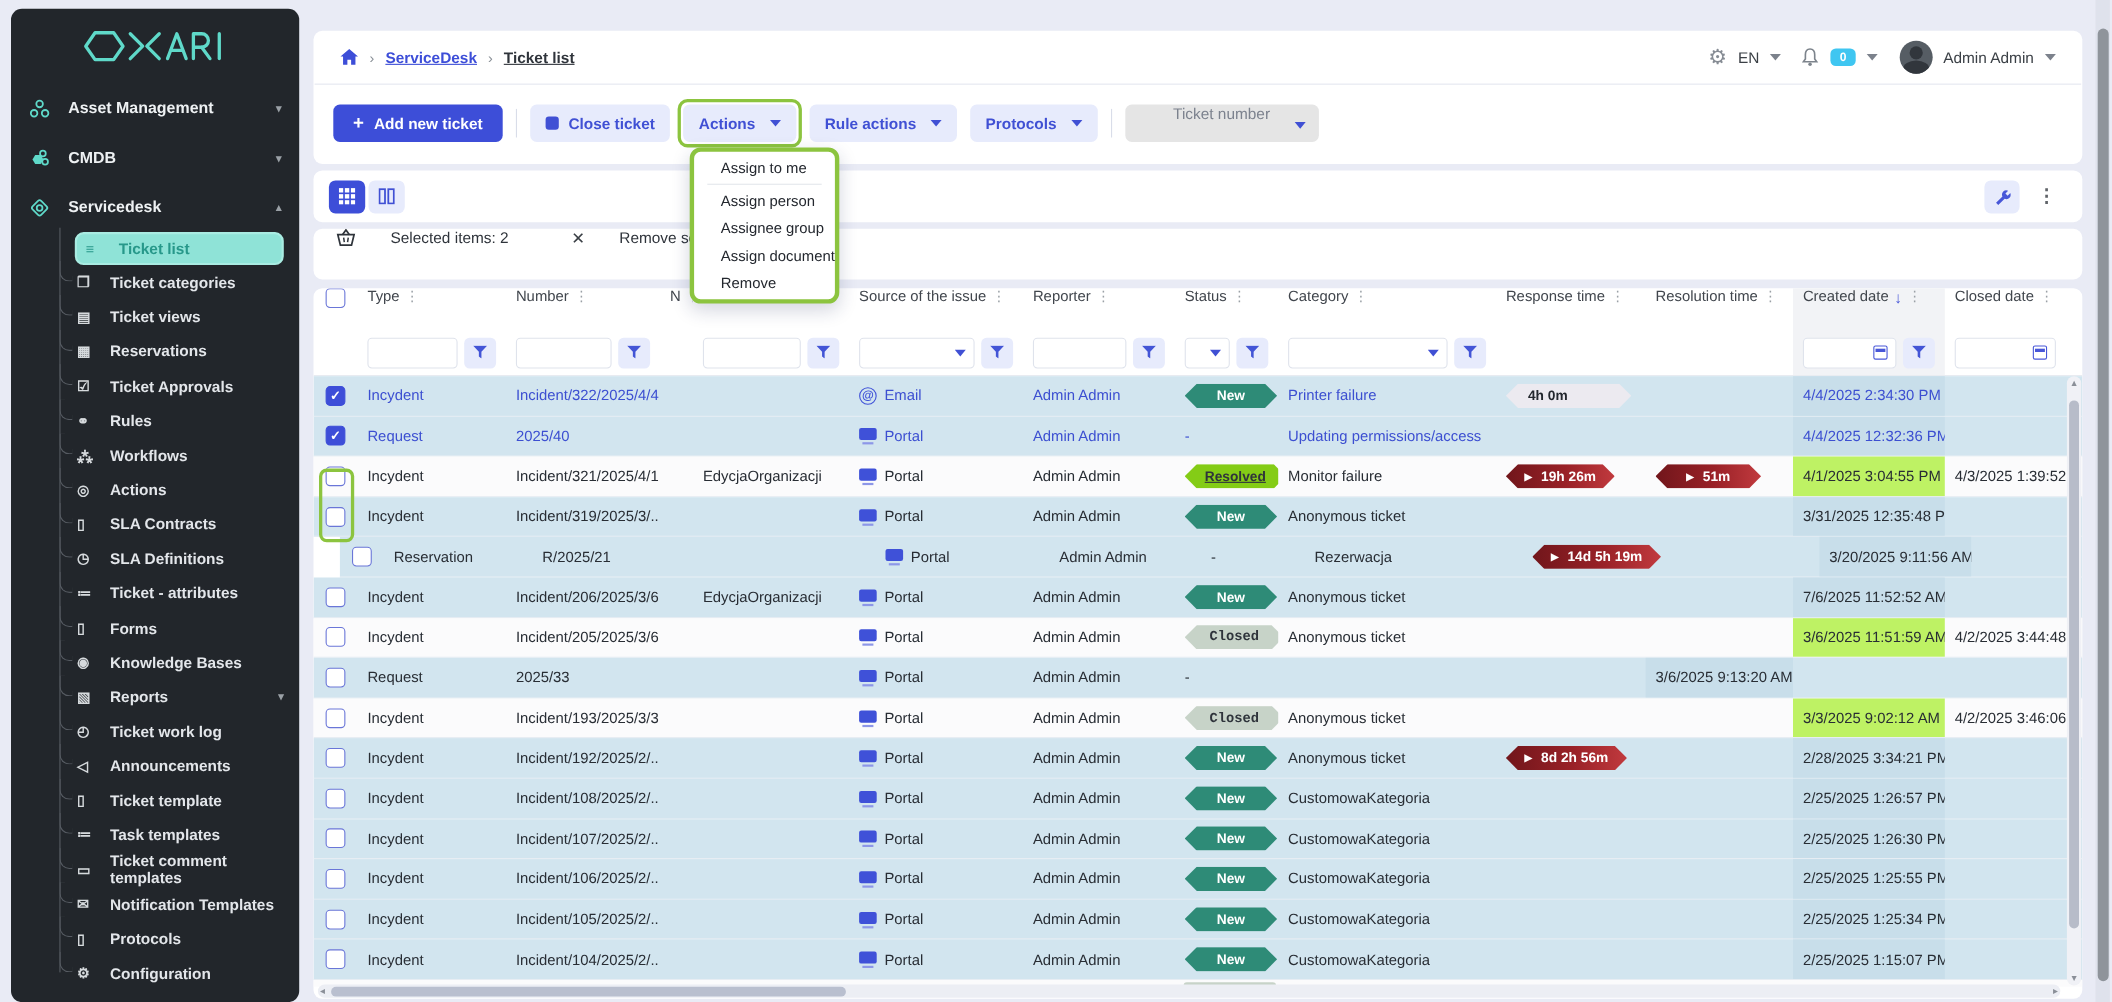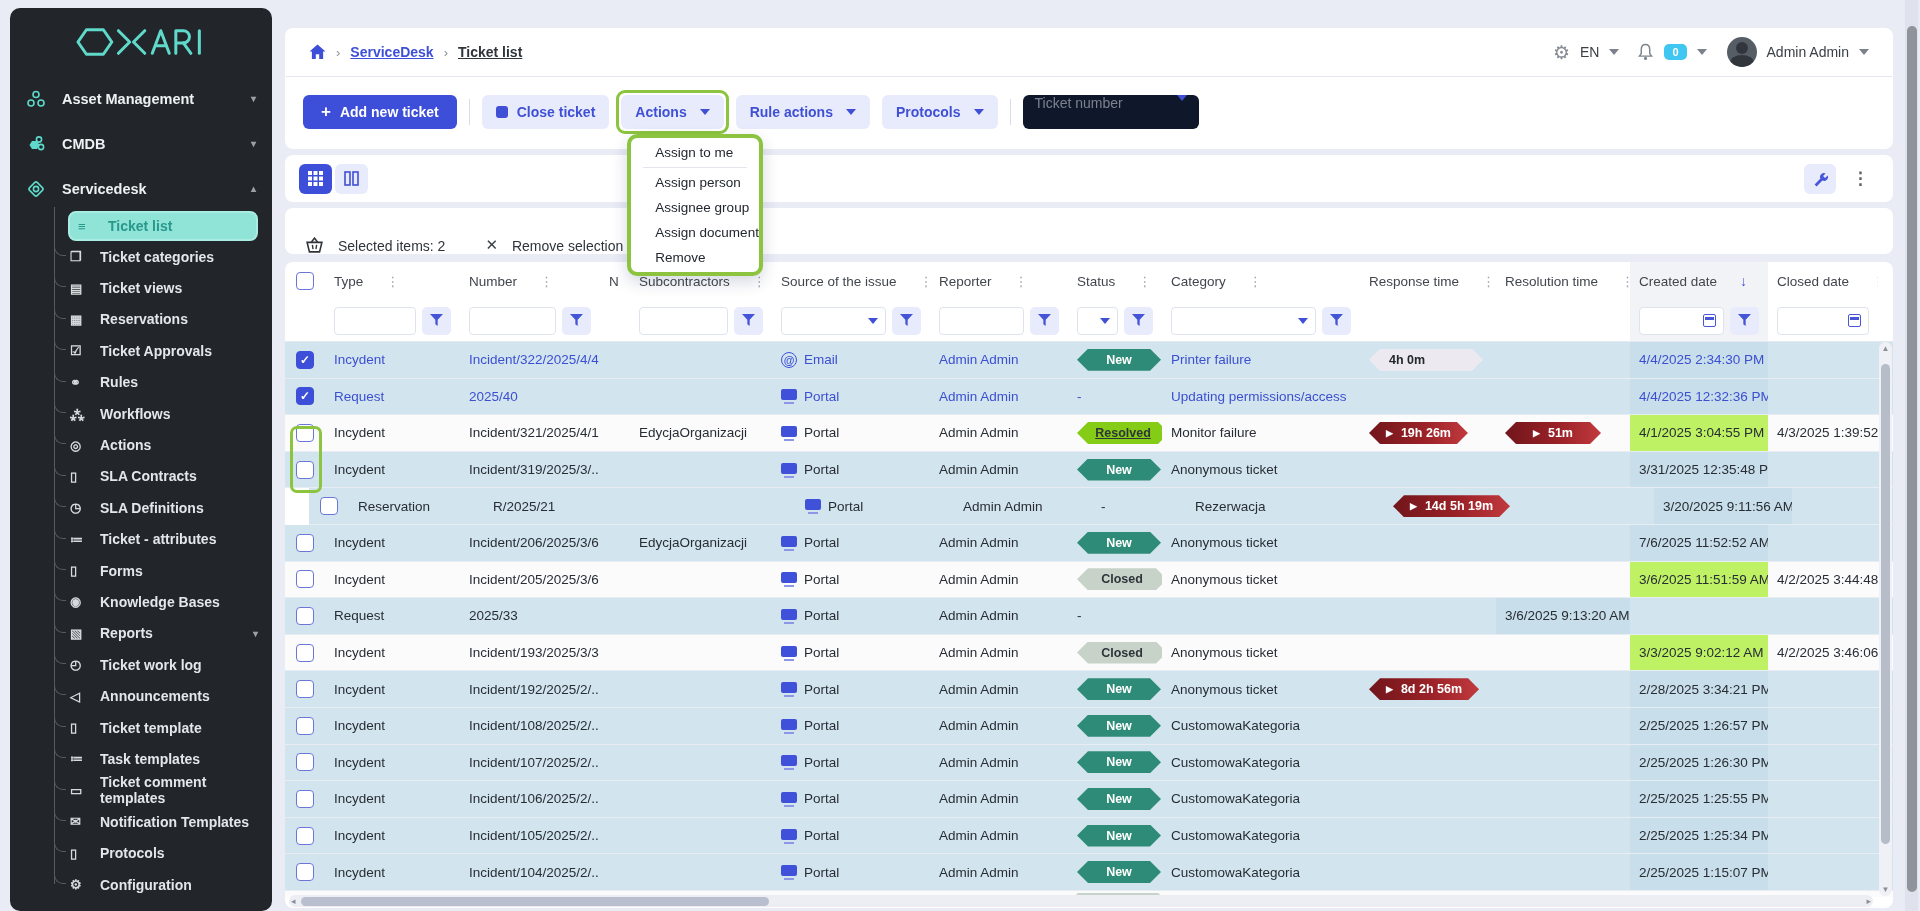--- a/index.html
+++ b/index.html
@@ -42,21 +42,21 @@
   .avatar::after { content:''; position:absolute; left:3px; top:18px; width:24px; height:16px; border-radius:50%; background:#31363c; }
   .username { font-size:14px; color:#3b4046; }
   .head-divider { height:1px; background:#e4e7ef; margin:0 1px; }
   .toolbar-row { height:70px; display:flex; align-items:center; padding:0 18px; gap:12px; }
   .btn-primary { background:#3d4ed8; color:#fff; border:none; border-radius:6px; height:34px; padding:0 18px; font-size:14px; font-weight:bold; display:flex; align-items:center; gap:9px; cursor:pointer; font-family:inherit; }
   .btn-primary .plus { font-size:17px; font-weight:bold; }
   .btn-light { background:#e7ebfc; color:#4050d4; border:none; border-radius:6px; height:34px; padding:0 14px; font-size:14px; font-weight:bold; display:flex; align-items:center; gap:9px; cursor:pointer; font-family:inherit; }
   .btn-light .sq { width:12px; height:12px; border-radius:3px; background:#4050d4; display:inline-block; }
   .caret-ind { width:0; height:0; border-left:5px solid transparent; border-right:5px solid transparent; border-top:6px solid #4050d4; display:inline-block; margin-left:4px; }
   .v-div { width:1px; height:26px; background:#d9dde9; }
-  .ticket-number { background:#0f172a; border-radius:6px; height:34px; width:176px; display:flex; padding:0 12px; color:#7c828e; font-size:14px; cursor:pointer; }
+  .ticket-number { background:#e5e5e5; border-radius:6px; height:34px; width:176px; display:flex; align-items:center; padding:0 12px; color:#7c828e; font-size:14px; cursor:pointer;flex-direction:column; }
   .ticket-number .caret-ind { margin-left:auto; }
 
   .actions-wrap { position:relative; }
   .green-outline { position:absolute; left:-5px; top:-5px; right:-5px; bottom:-5px; border:3.5px solid #8cc43f; border-radius:9px; pointer-events:none; }
   .menu { position:absolute; left:6px; top:39px; width:136px; background:#fff; border:4px solid #8cc43f; border-radius:10px; z-index:60; box-shadow:0 6px 16px rgba(30,40,90,.18); padding:2px 12px; }
   .menu-item { padding:5px 12px; font-size:13.5px; color:#23272e; cursor:pointer; white-space:nowrap; }
   .menu-item.first { border-bottom:1px solid #e3e6ec; padding-bottom:7px; margin-bottom:2px; }
 
   
   .card-view { top:155px; height:47px; display:flex; align-items:center; padding:0 14px; }
@@ -65,31 +65,31 @@
   .toggle-btn.inactive { background:#e7ebfc; margin-left:3px; }
   .view-right { margin-left:auto; display:flex; align-items:center; gap:12px; padding-right:6px; }
   .default-view { width:300px; height:32px; display:flex; align-items:center; gap:9px; border-bottom:1px solid #9aa3ad; font-size:14px; color:#3b4046; cursor:pointer; }
   .eye-ico { width:15px; height:15px; border:1.5px solid #6b7280; border-radius:50%; position:relative; flex:0 0 15px;}
   .eye-ico::before { content:''; position:absolute; left:3px; top:3px; width:5px; height:5px; border:1.5px solid #6b7280; border-radius:50%; }
   .default-view .caret-g { margin-left:auto; width:0;height:0;border-left:5px solid transparent;border-right:5px solid transparent;border-top:6px solid #5f6368; }
   .icon-btn { width:32px; height:30px; background:#e7ebfc; border-radius:6px; display:flex; align-items:center; justify-content:center; cursor:pointer; }
   .kebab { color:#5f6368; font-size:17px; font-weight:bold; cursor:pointer; padding:0 4px; }
 
   
-  .card-sel { top:208px; height:46px; display:flex; align-items:flex-end; padding:0 20px; gap:14px; }
+  .card-sel { top:208px; height:46px; display:flex; align-items:flex-start; padding:0 20px; gap:31px; }
   .sel-label { font-size:14px; color:#2f343b; }
   .x-ico { color:#3b4046; font-size:15px; margin-left:26px; }
   .sel-remove { font-size:14px; color:#2f343b; cursor:pointer; }
 
   
   .card-table { top:262px; height:646px; overflow:hidden; }
   .thead-labels, .thead-filters, .trow { display:grid; align-items:center; }
   .thead-labels { height:38px; border-bottom:0; }
   .thead-filters { height:42px; border-bottom:1px solid #e6e9f0; }
-  .hcell { display:flex; align-items:center; gap:23px; padding-left:9px; font-size:13.5px; color:#41464d; overflow:hidden; white-space:nowrap; height:100%; }
+  .hcell { display:flex; align-items:flex-start; gap:5px; padding-left:9px; font-size:13.5px; color:#41464d; overflow:hidden; white-space:nowrap; height:100%; }
   .hcell .kdots { color:#9aa0a6; font-size:13px; letter-spacing:0; }
   .hcell .sort-arrow { color:#4857d8; font-weight:bold; font-size:14px; }
   .hcell.shaded, .fcell.shaded { background:#f2f3f6; }
   .fcell { display:flex; align-items:center; gap:6px; padding:0 9px 0 9px; height:100%; }
   .f-input { flex:1; min-width:0; height:28px; border:1px solid #dfe3ec; border-radius:4px; background:#fff; display:flex; align-items:center; justify-content:flex-end; padding:0 7px; }
   .funnel-btn { flex:0 0 29px; width:29px; height:28px; background:#e7ebfc; border-radius:5px; display:flex; align-items:center; justify-content:center; cursor:pointer; }
   .funnel { width:13px; height:13px; background:#4355d6; clip-path:polygon(0 0,100% 0,59% 44%,59% 92%,41% 78%,41% 44%); }
   .cal { width:13px; height:13px; border:1.5px solid #4857d8; border-radius:2px; position:relative; }
   .cal::before { content:''; position:absolute; left:1px; right:1px; top:1.5px; height:3px; background:#4857d8; }
 
@@ -106,21 +106,21 @@
   .cbx { width:18px; height:18px; border:1.5px solid #6a76d8; border-radius:4px; background:#fff; margin-left:2px; cursor:pointer; display:flex; align-items:center; justify-content:center; }
   .cbx.checked { background:#3d4ed8; border-color:#3d4ed8; color:#fff; font-size:12px; font-weight:bold; }
 
   .at-icon { width:16px; height:16px; flex:0 0 16px; border:1.5px solid #3f51d8; border-radius:50%; color:#3f51d8; font-size:11px; font-weight:bold; display:flex; align-items:center; justify-content:center; }
   .monitor { width:16px; height:11px; flex:0 0 16px; background:#3f51d8; border-radius:2px; position:relative; margin-top:-3px; }
   .monitor::after { content:''; position:absolute; left:3px; right:3px; bottom:-4px; height:2px; background:#8d97e8; }
 
   .badge { display:inline-flex; align-items:center; justify-content:center; height:22px; padding:0 17px; font-size:12.5px; font-weight:bold; clip-path:polygon(11px 0,calc(100% - 11px) 0,100% 50%,calc(100% - 11px) 100%,11px 100%,0 50%); white-space:nowrap; }
   .badge.new { background:#2e8b77; color:#fff; min-width:84px; }
   .badge.resolved { background:#84cc16; color:#2f343b; min-width:92px;text-decoration:underline; }
-  .badge.closed { background:#c7d3c8; color:#2f343b; min-width:90px; }
+  .badge.closed { background:#c7d3c8; color:#2f343b; min-width:90px;font-family:Liberation Mono, monospace; }
   .badge.red { background:linear-gradient(90deg,#71161b,#992127 55%,#c13a3e); color:#fff; gap:8px; min-width:96px; }
   .badge.light { background:#eceaf0; color:#23272e; min-width:114px; justify-content:flex-start; padding-left:20px; }
   .badge .play { font-size:9px; }
 
   .partial-row { height:6px; background:#fbfbfc; position:relative; overflow:hidden; }
   .partial-badge { position:absolute; left:791px; top:2px; width:84px; height:10px; background:#c7d3c8; border-radius:3px 3px 0 0; }
 
   
   .vscroll { position:absolute; right:1px; top:80px; bottom:12px; width:13px; background:#f0f1f6; border-radius:7px; }
   .vscroll .up, .vscroll .down { position:absolute; left:0; right:0; text-align:center; color:#8a8f98; font-size:8px; }

